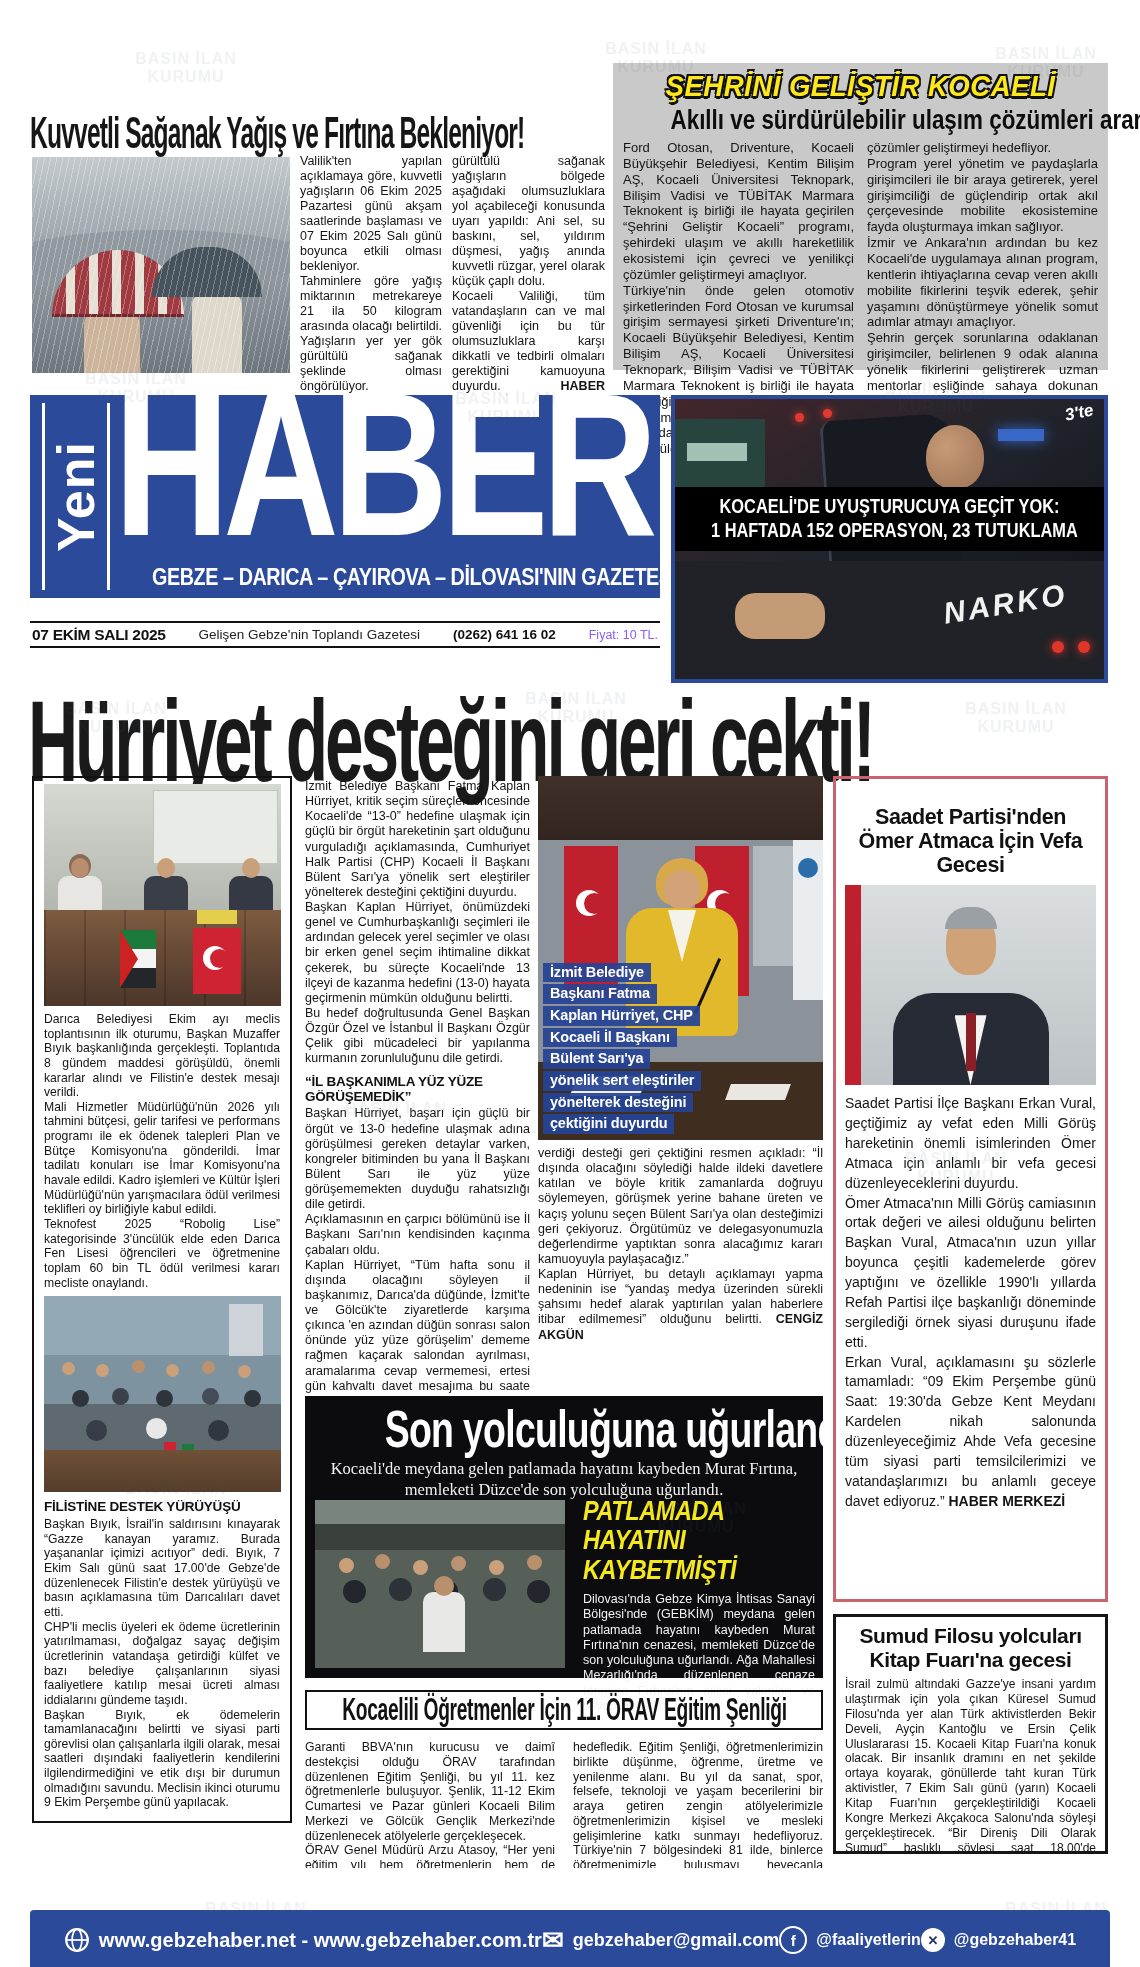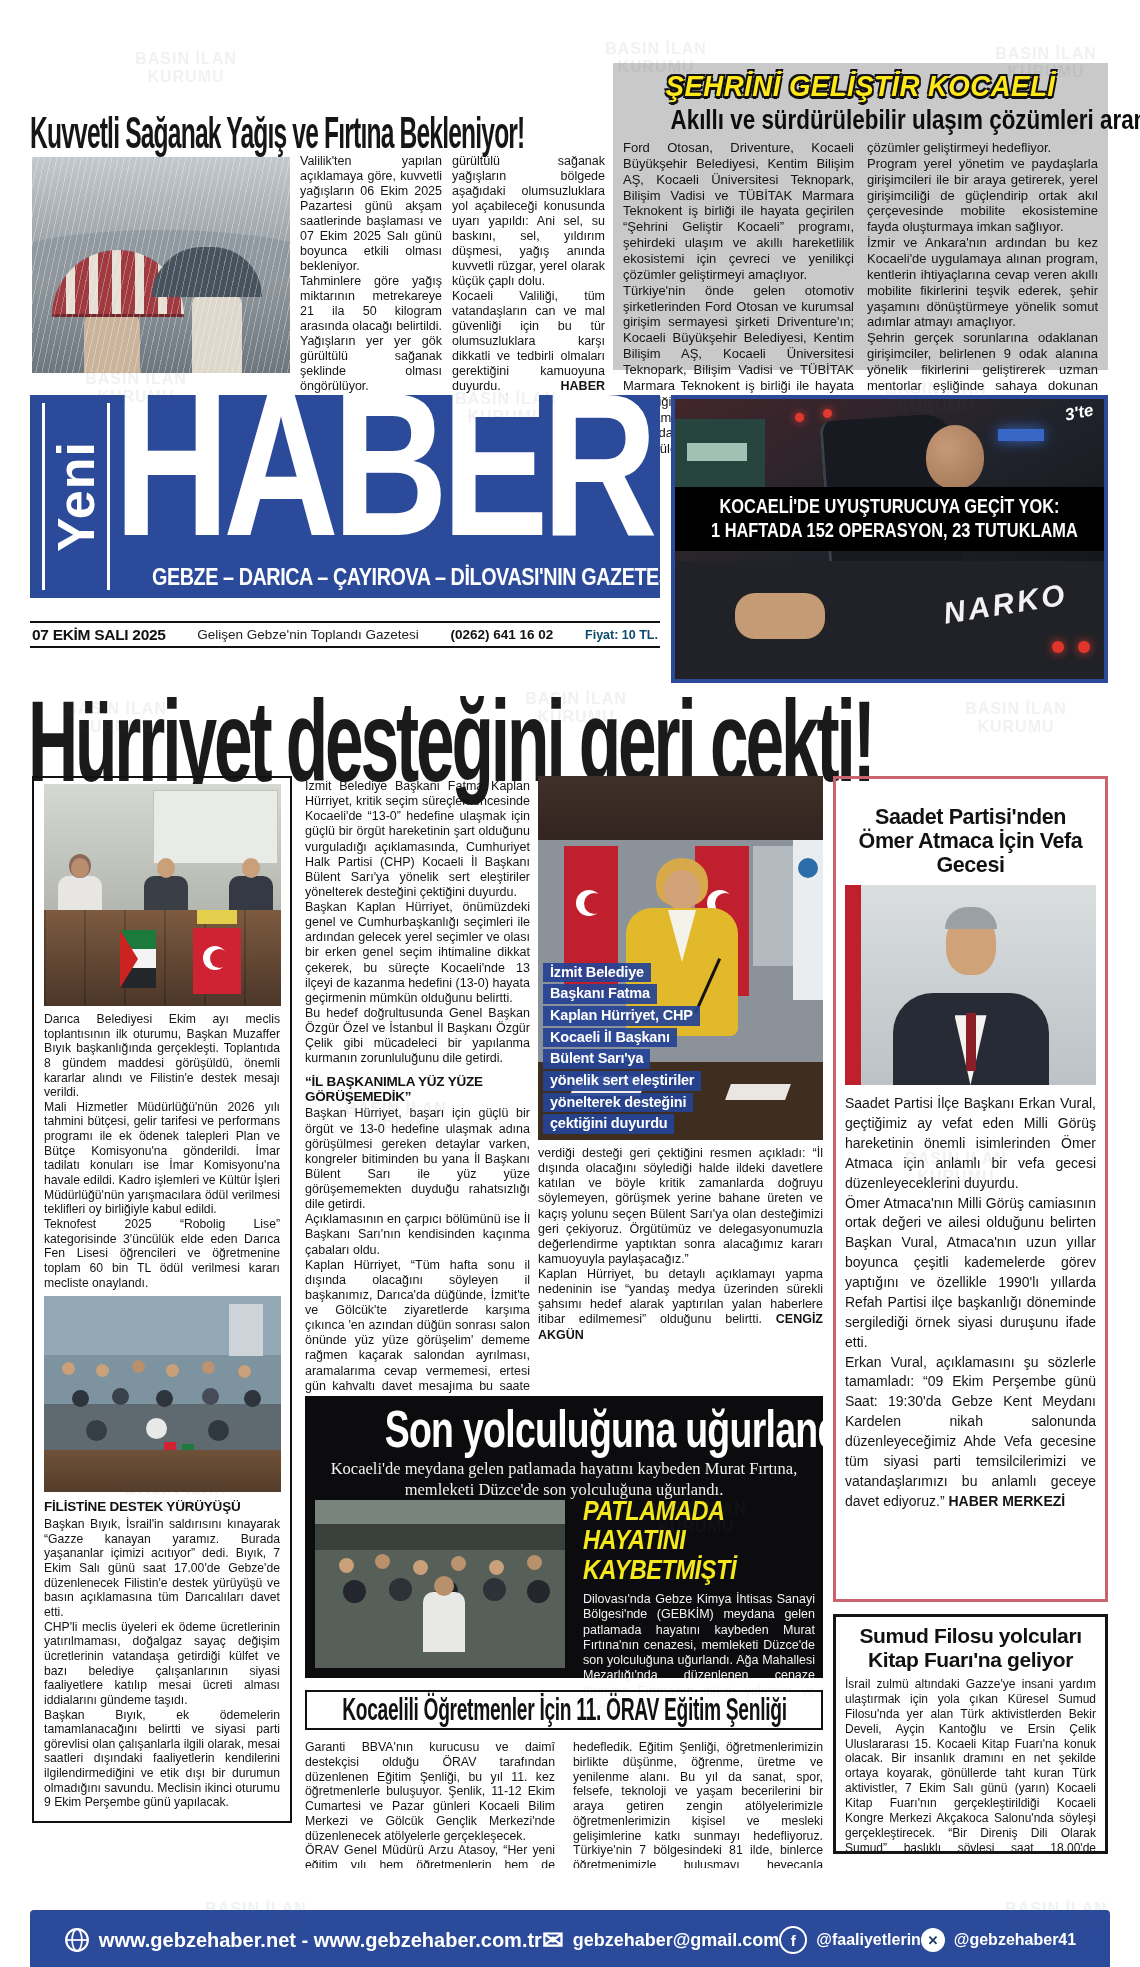--- a/index.html
+++ b/index.html
@@ -77,21 +77,21 @@
   .narko .brake1{right:14px;} .narko .brake2{right:40px;}
   .pageref{position:absolute;right:10px;top:4px;color:#fff;font-weight:bold;font-style:italic;font-size:17px;
     transform:rotate(-12deg);z-index:4;}
 
   
   .datebar{left:30px;top:621px;width:630px;height:27px;border-top:2.5px solid #111;border-bottom:2.5px solid #111;
     display:flex;align-items:center;justify-content:space-between;box-sizing:border-box;padding:0 2px;}
   .db-date{font-weight:bold;font-size:15.5px;letter-spacing:-.3px;}
   .db-slogan{font-size:13.5px;color:#222;}
   .db-phone{font-weight:bold;font-size:13.5px;}
-  .db-price{font-size:12.5px;font-weight:bold;color:#0c4a6e;}
+  .db-price{font-size:12.5px;font-weight:normal;color:#8b5cf6;}
 
   
   .mainhead{left:28px;top:688px;width:1082px;margin:0;font-size:112px;font-weight:bold;color:#1a1a1a;
     letter-spacing:-5px;white-space:nowrap;transform:scale(.62,1.02);transform-origin:left top;line-height:.95;}
 
   
   .darica{left:32px;top:776px;width:260px;height:1047px;border:2.5px solid #111;box-sizing:border-box;
     padding:6px 10px;overflow:hidden;}
   .darica h3{margin:2px 0 6px;font-size:23px;line-height:1.1;text-align:center;letter-spacing:-.5px;}
   .ph-meet1{position:relative;width:237px;height:222px;background:linear-gradient(#d6d8d2,#b2b4ae 60%,#a3a59f);}
@@ -406,21 +406,21 @@
       <div class="tie"></div>
       <div class="head"></div>
       <div class="hairgray"></div>
     </div>
     <div class="txt"><span>Saadet Partisi İlçe Başkanı Erkan Vural, geçtiğimiz ay vefat eden Milli Görüş hareketinin önemli isimlerinden Ömer Atmaca için anlamlı bir vefa gecesi düzenleyeceklerini duyurdu.
 Ömer Atmaca'nın Milli Görüş camiasının ortak değeri ve ailesi olduğunu belirten Başkan Vural, Atmaca'nın uzun yıllar boyunca çeşitli kademelerde görev yaptığını ve özellikle 1990'lı yıllarda Refah Partisi ilçe başkanlığı döneminde sergilediği örnek siyasi duruşunu ifade etti.
 Erkan Vural, açıklamasını şu sözlerle tamamladı: “09 Ekim Perşembe günü Saat: 19:30'da Gebze Kent Meydanı Kardelen nikah salonunda düzenleyeceğimiz Ahde Vefa gecesine tüm siyasi parti temsilcilerimizi ve vatandaşlarımızı bu anlamlı geceye davet ediyoruz.”</span> <b class="byl">HABER MERKEZİ</b></div>
   </section>
 
   <section class="abs sumud">
-    <h3>Sumud Filosu yolcuları Kitap Fuarı'na geliyor</h3>
+    <h3>Sumud Filosu yolcuları Kitap Fuarı'na gecesi</h3>
     <div class="txt"><span>İsrail zulmü altındaki Gazze'ye insani yardım ulaştırmak için yola çıkan Küresel Sumud Filosu'nda yer alan Türk aktivistlerden Bekir Develi, Ayçin Kantoğlu ve Ersin Çelik Uluslararası 15. Kocaeli Kitap Fuarı'na konuk olacak. Bir insanlık dramını en net şekilde ortaya koyarak, gönüllerde taht kuran Türk aktivistler, 7 Ekim Salı günü (yarın) Kocaeli Kitap Fuarı'nın gerçekleştirildiği Kocaeli Kongre Merkezi Akçakoca Salonu'nda söyleşi gerçekleştirecek. “Bir Direniş Dili Olarak Sumud” başlıklı söyleşi saat 18.00'de başlayacak.</span> </div>
   </section>
 
   <footer class="abs footer">
     <span class="f-item f-web">
       <svg width="26" height="26" viewBox="0 0 24 24">
         <circle cx="12" cy="12" r="10" fill="none" stroke="#fff" stroke-width="2"></circle>
         <ellipse cx="12" cy="12" rx="4.5" ry="10" fill="none" stroke="#fff" stroke-width="1.6"></ellipse>
         <line x1="2" y1="12" x2="22" y2="12" stroke="#fff" stroke-width="1.6"></line>
       </svg>

